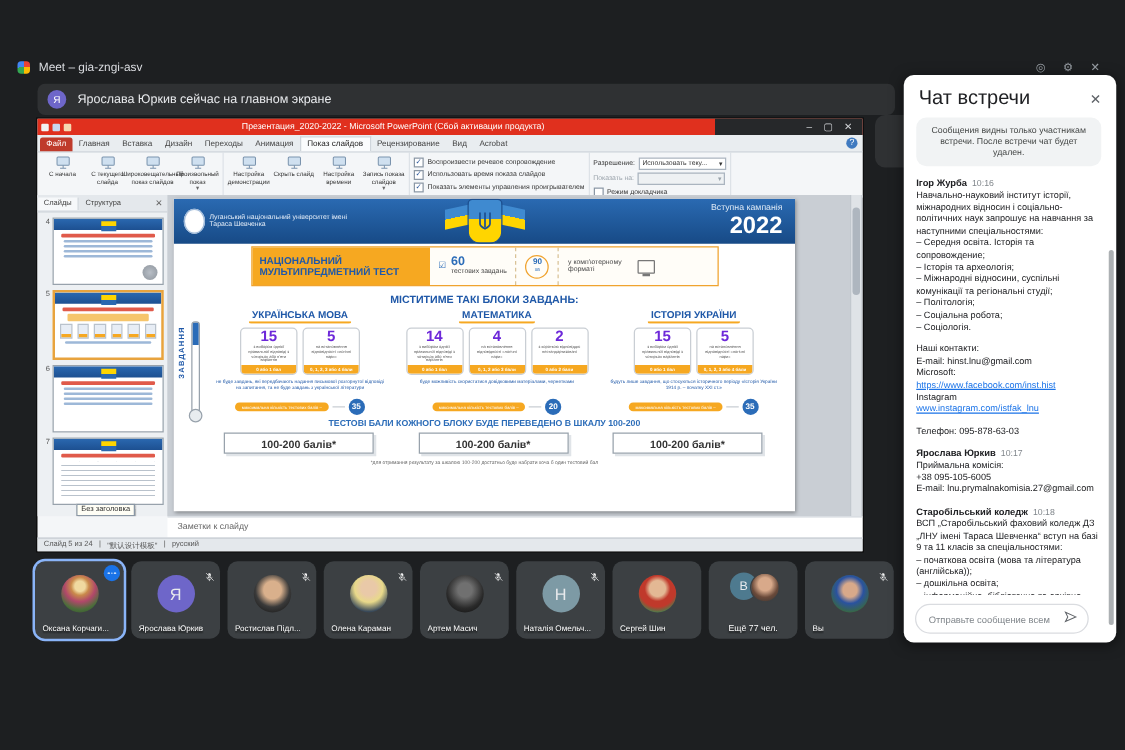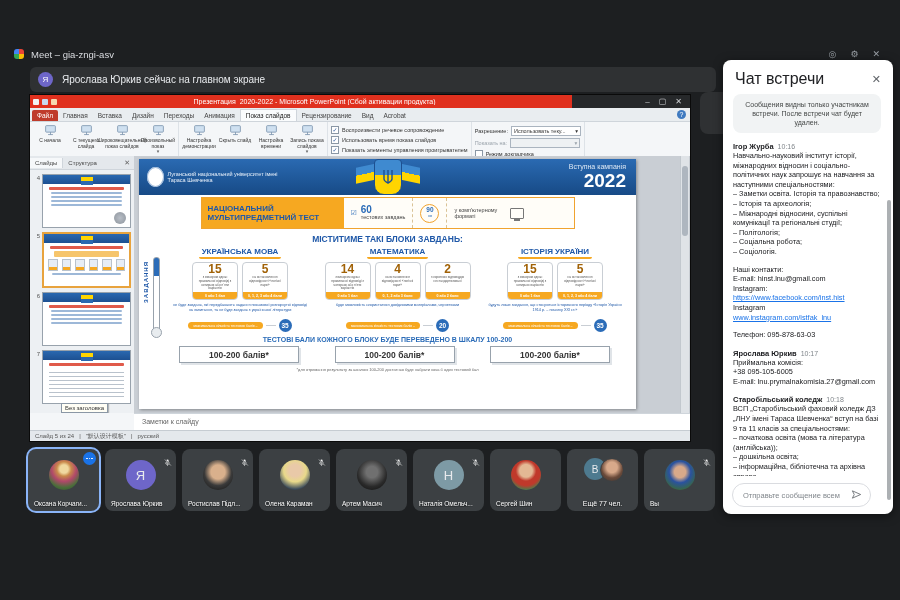--- a/index.html
+++ b/index.html
@@ -98,21 +98,21 @@
   .nmt .mon::after{content:"";position:absolute;left:3px;right:3px;bottom:-3px;height:2px;background:#777}
   .sl-blocks{margin-top:5px;text-align:center;font-weight:bold;font-size:8.5px;color:#1f58a8}
   .colwrap{position:relative;margin:3px 6px 0 26px;display:flex;justify-content:space-between}
   .vlabel{position:absolute;left:-22px;top:14px;writing-mode:vertical-rl;transform:rotate(180deg);font-weight:bold;font-size:6px;color:#1f58a8;letter-spacing:1px}
   .thermo{position:absolute;left:-12px;top:10px;width:5px;height:72px;border:1px solid #98a2ac;border-radius:3px;background:linear-gradient(#2b6cb8 18px,#fff 18px)}
   .thermo::after{content:"";position:absolute;left:-3px;bottom:-8px;width:9px;height:9px;border-radius:50%;border:1px solid #98a2ac;background:#e8ecef}
   .col{width:150px;display:flex;flex-direction:column;align-items:center}
   .col .hd{font-weight:bold;font-size:8px;color:#1f58a8;border-bottom:2.5px solid #f6a821;border-radius:2px;padding:0 3px 1px 3px;margin-bottom:3px;white-space:nowrap}
   .cards{display:flex;gap:4px;justify-content:center}
   .card{width:44px;border:1px solid #c9ced4;border-radius:4px;overflow:hidden;background:#fff;display:flex;flex-direction:column}
-  .card .n{font-weight:bold;font-size:12px;color:#a16207;text-align:center;line-height:13px}
+  .card .n{font-weight:bold;font-size:12px;color:#6d28d9;text-align:center;line-height:13px}
   .card .note{font-size:3.2px;line-height:3.8px;color:#555;text-align:center;padding:0 2px;height:16px;overflow:hidden}
   .card .sc{background:#f6a821;color:#fff;font-weight:bold;font-size:3.6px;text-align:center;padding:1.5px 1px}
   .col .desc{font-size:3.8px;line-height:4.6px;color:#1f58a8;text-align:center;margin-top:3px;height:15px;overflow:hidden;padding:0 6px}
   .pillrow{display:flex;align-items:center;gap:3px;margin-top:1px}
   .pill{background:#f6a821;border-radius:6px;color:#fff;font-size:3.5px;padding:1.5px 5px;white-space:nowrap}
   .pillrow .ln{width:10px;height:1px;background:#c9ced4}
   .pillrow .mx{width:13px;height:13px;border-radius:50%;background:#2b6cb8;color:#fff;font-weight:bold;font-size:6.5px;display:flex;align-items:center;justify-content:center}
   .scaleline{margin-top:4px;text-align:center;font-weight:bold;font-size:7px;color:#2b6cb8}
   .resrow{display:flex;justify-content:space-between;margin:3px 26px 0 40px}
   .resbox{width:118px;height:15px;border:1px solid #98a2ac;background:#fff;box-shadow:2px 2px 0 #e0e4e8;display:flex;align-items:center;justify-content:center;font-weight:bold;font-size:8.5px;color:#333}
@@ -606,29 +606,29 @@
 
 <div class="chat">
   <div class="chat-head">
     <span class="h">Чат встречи</span>
     <span class="x">✕</span>
   </div>
   <div class="chat-body" id="chatbody">
     <div class="notice">Сообщения видны только участникам встречи. После встречи чат будет удален.</div>
   <div class="msg-head"><b>Ігор Журба</b><span class="tm">10:16</span></div>
       <div class="msg-line">Навчально-науковий інститут історії, міжнародних відносин і соціально-політичних наук запрошує на навчання за наступними спеціальностями:</div>
-      <div class="msg-line">– Заметки освіта. Історія та правознавство;</div>
+      <div class="msg-line">– Середня освіта. Історія та сопровождение;</div>
       <div class="msg-line">– Історія та археологія;</div>
       <div class="msg-line">– Міжнародні відносини, суспільні комунікації та регіональні студії;</div>
       <div class="msg-line">– Політологія;</div>
       <div class="msg-line">– Соціальна робота;</div>
       <div class="msg-line">– Соціологія.</div>
       <div class="msg-line gap">Наші контакти:</div>
       <div class="msg-line">E-mail: hinst.lnu@gmail.com</div>
-      <div class="msg-line">Instagram:</div>
+      <div class="msg-line">Microsoft:</div>
       <div class="msg-line link">https://www.facebook.com/inst.hist</div>
       <div class="msg-line">Instagram</div>
       <div class="msg-line link">www.instagram.com/istfak_lnu</div>
       <div class="msg-line gap">Телефон: 095-878-63-03</div>
       <div class="msg-head"><b>Ярослава Юркив</b><span class="tm">10:17</span></div>
       <div class="msg-line">Приймальна комісія:</div>
       <div class="msg-line">+38 095-105-6005</div>
       <div class="msg-line">E-mail: lnu.prymalnakomisia.27@gmail.com</div>
       <div class="msg-head"><b>Старобільський коледж</b><span class="tm">10:18</span></div>
       <div class="msg-line">ВСП „Старобільський фаховий коледж ДЗ „ЛНУ імені Тараса Шевченка“ вступ на базі 9 та 11 класів за спеціальностями:</div>

